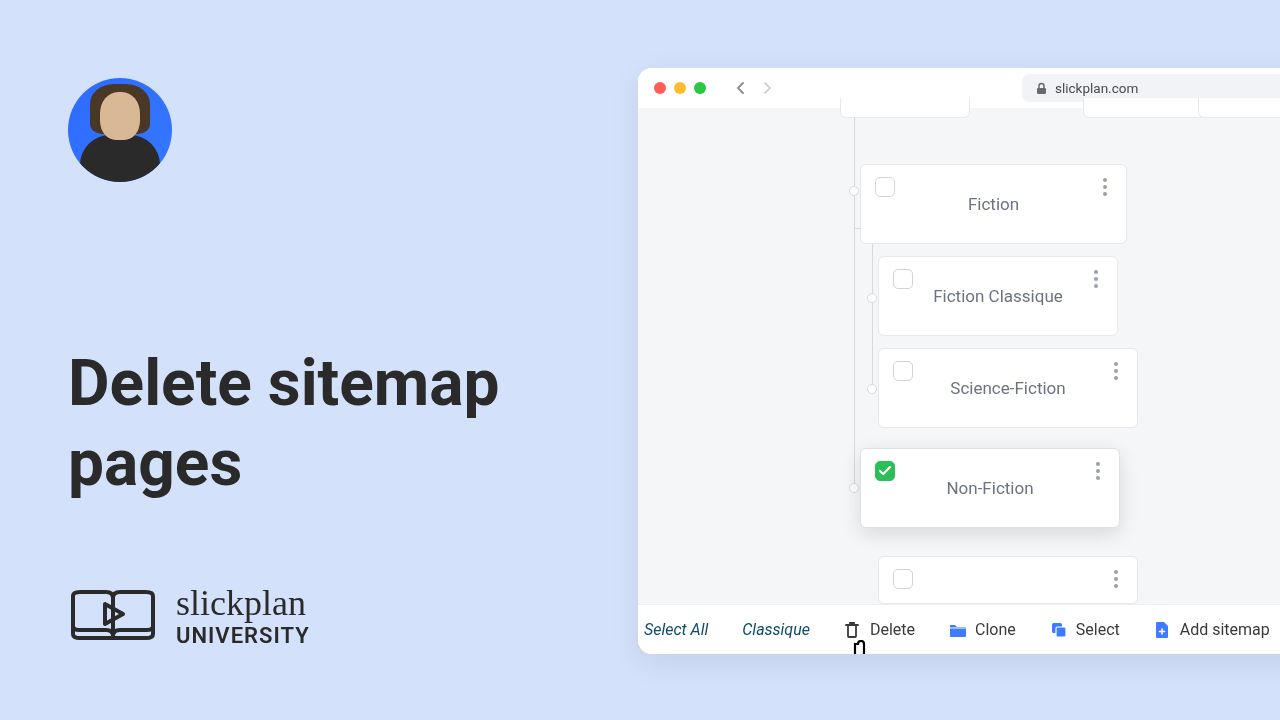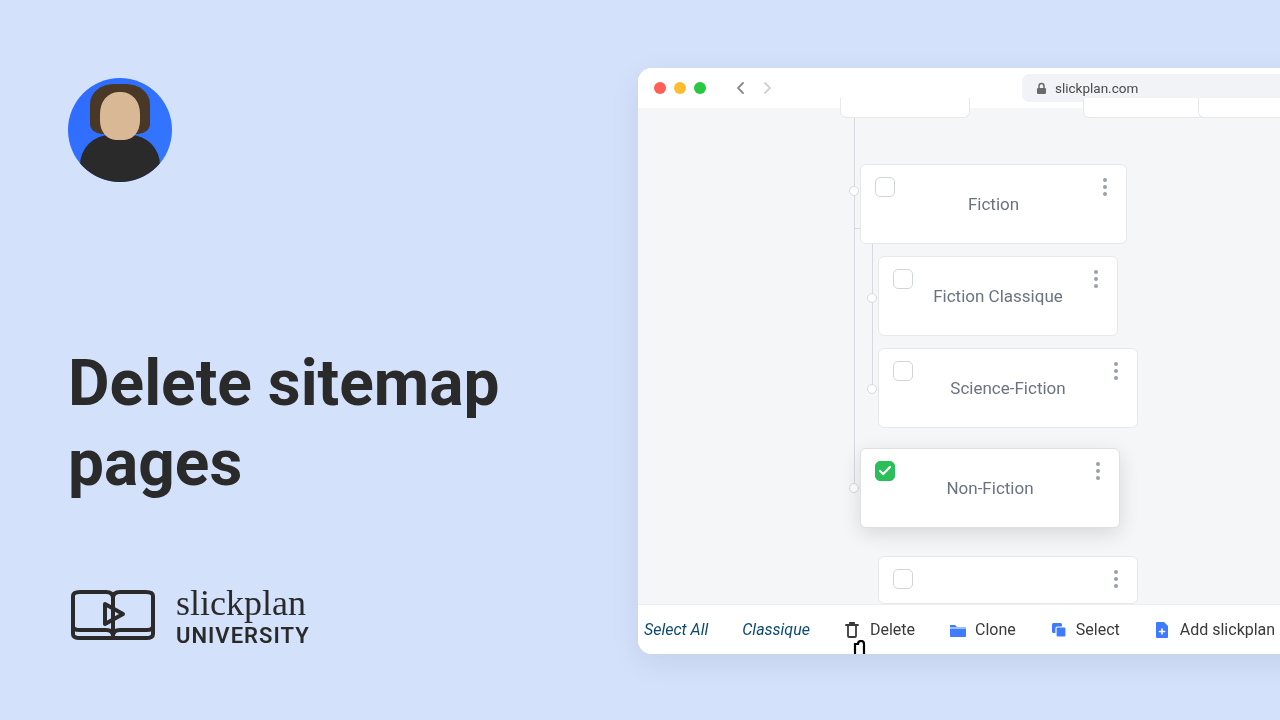--- a/index.html
+++ b/index.html
@@ -416,17 +416,17 @@
       </span>
       <span>Select</span>
     </div>
     <div class="t-btn dark">
       <span class="t-icon">
         <svg width="16" height="18" viewBox="0 0 16 18">
             <path d="M 3 1 h 7 l 4 4 v 11 a 1 1 0 0 1 -1 1 H 3 a 1 1 0 0 1 -1 -1 V 2 a 1 1 0 0 1 1 -1 z" fill="currentColor"></path>
             <path d="M 8 8 v 5 M 5.5 10.5 h 5" stroke="#fff" stroke-width="1.6" stroke-linecap="round"></path>
           </svg>
       </span>
-      <span>Add slickplan</span>
+      <span>Add sitemap</span>
     </div>
   </div>
 
 </div>
 
 </body></html>

